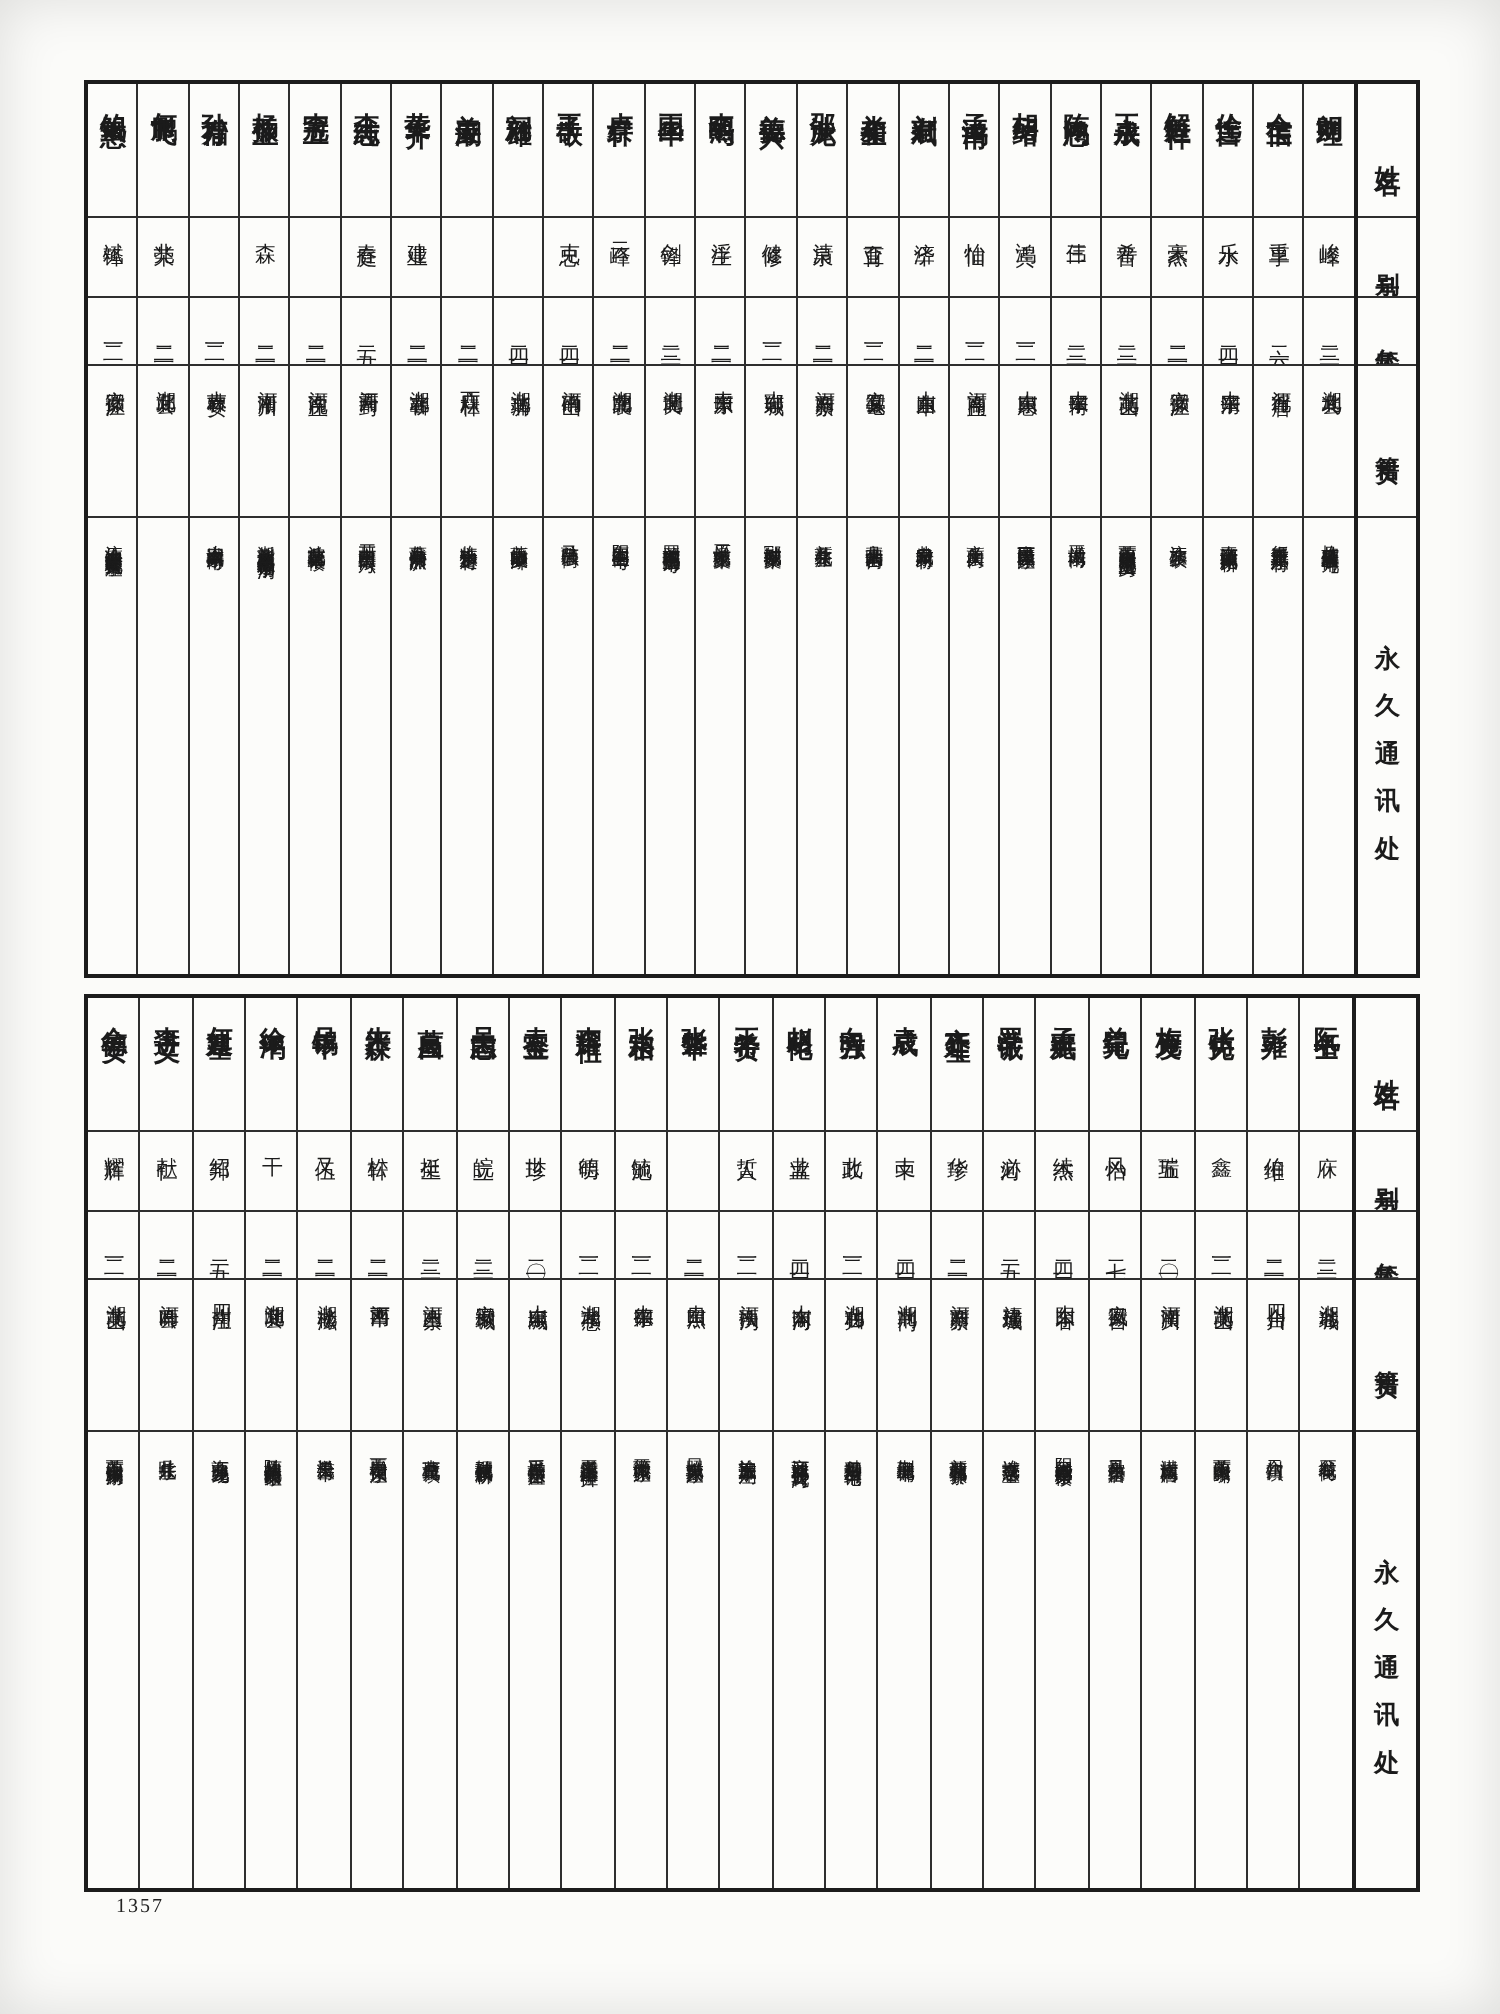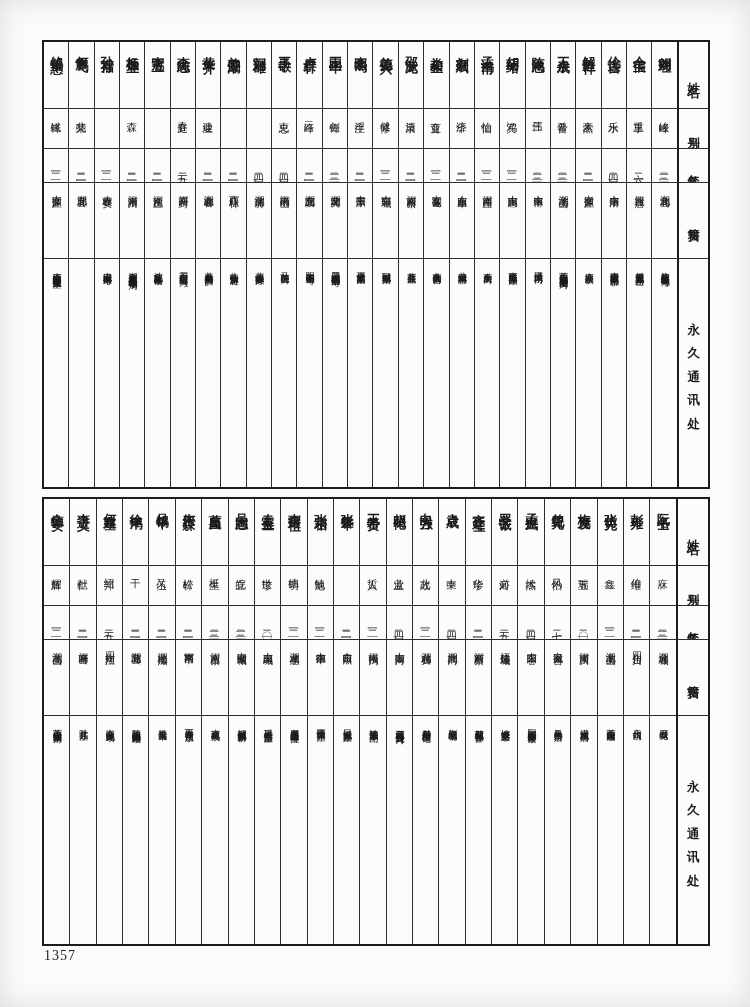--- a/index.html
+++ b/index.html
@@ -62,23 +62,23 @@
   .addr .vt{font-size:9px;line-height:11.5px;letter-spacing:0.5px;}
   .header-col .cell{align-items:center;padding-top:0;}
   .header-col .vt{font-weight:700;}
   .header-col .name .vt{font-size:13px;letter-spacing:3px;}
   .header-col .alias .vt,
   .header-col .age .vt,
   .header-col .native .vt{font-size:12px;letter-spacing:2px;}
   .header-col .addr .vt{font-size:12.5px;line-height:normal;letter-spacing:1.9em;}
   .page-number{
     position:absolute;
-    left:44px;top:948px;
+    left:58px;top:948px;
     font-family:"Liberation Serif", serif;
-    font-size:14px;
+    font-size:10px;
     letter-spacing:1px;
     color:#222;
   }
 </style>
 </head>
 <body>
 
 <div class="sheet">
   <div class="table-wrap">
     <div class="band">

